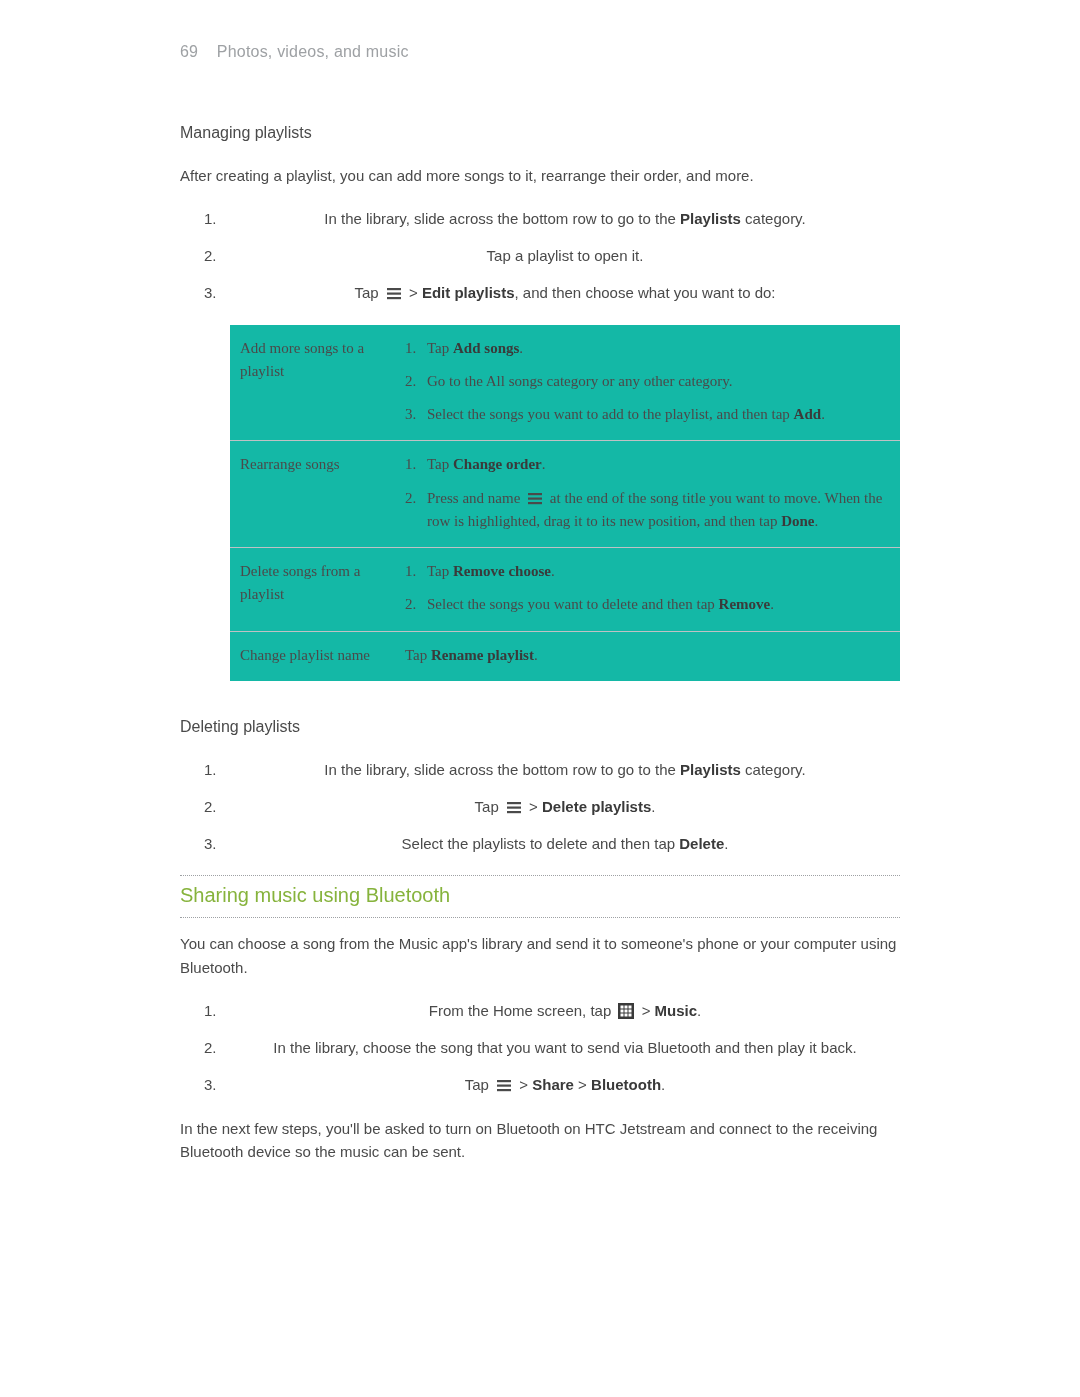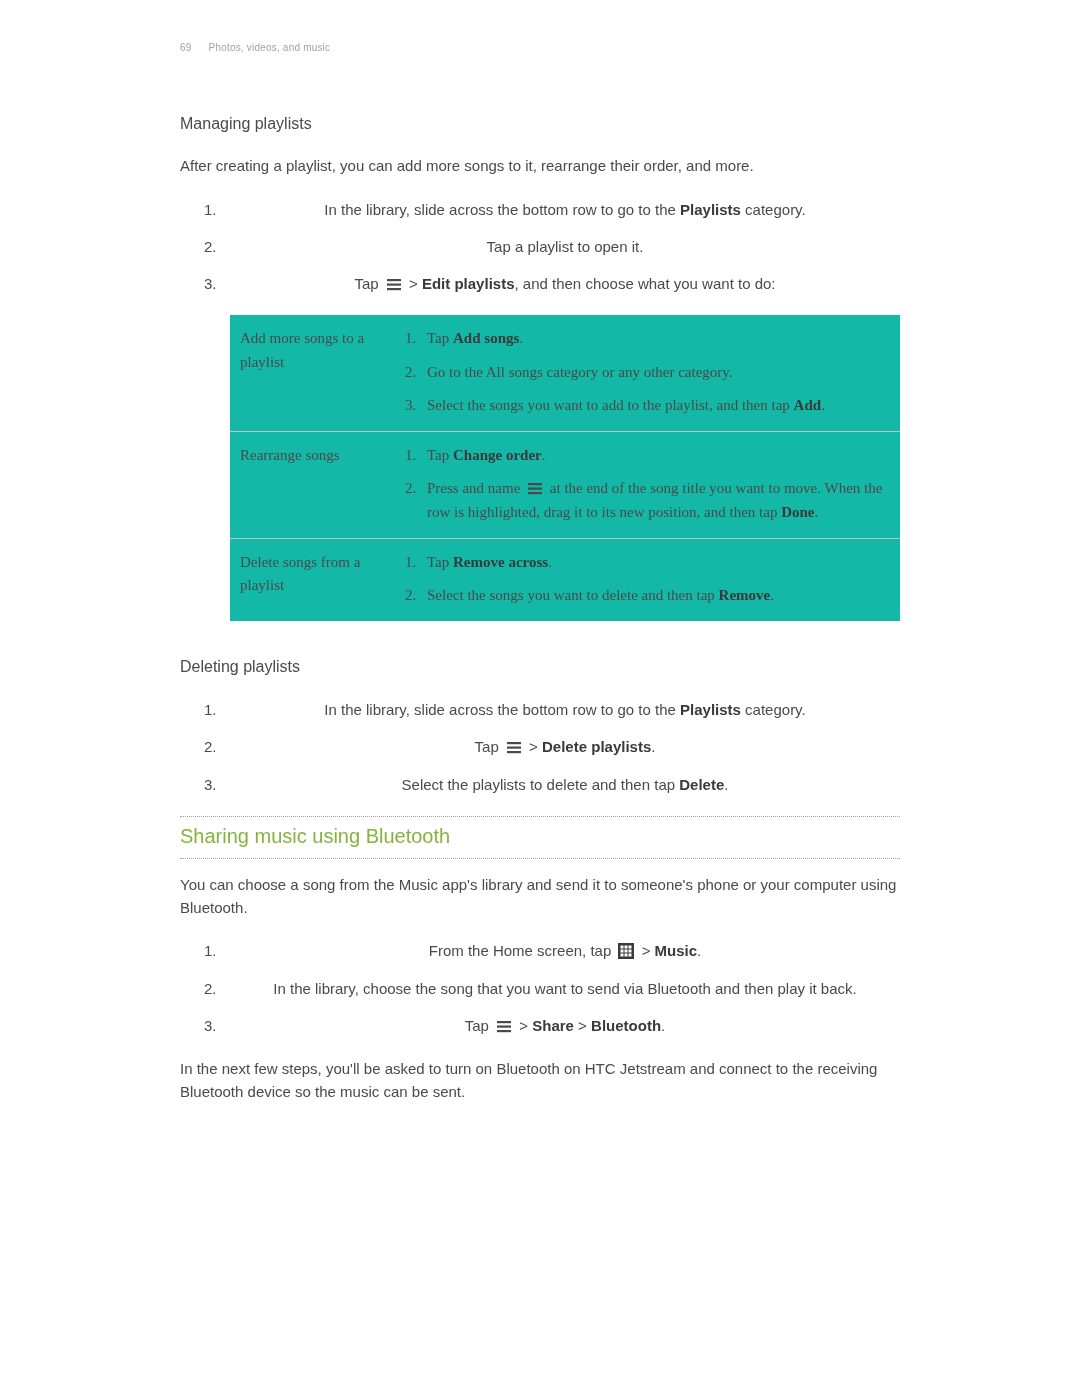--- a/index.html
+++ b/index.html
@@ -7,21 +7,21 @@
       font-family: "Segoe UI", Arial, sans-serif;
       background: #fff;
       width: 1080px;
       padding: 40px 180px 40px 180px;
       color: #4a4a4a;
       font-size: 15px;
       line-height: 1.55;
     }
     .header {
       color: #9ea1a4;
-      font-size: 10px;
+      font-size: 16px;
       margin-bottom: 56px;
       letter-spacing: 0.2px;
     }
     .header-page { margin-right: 14px; }
     .section-title {
       color: #4a4a4a;
       font-size: 16px;
       margin-bottom: 18px;
     }
     .intro { margin-bottom: 20px; }
@@ -139,23 +139,29 @@
                   <rect x="1" y="5.5" width="14" height="2.2" fill="#4a4a4a"></rect>
                   <rect x="1" y="10" width="14" height="2.2" fill="#4a4a4a"></rect>
                 </svg></span><span> at the end of the song title you want to move. When the row is highlighted, drag it to its new position, and then tap </span><span class="bold">Done</span><span>.</span></li>
       </ol>
     </td>
   </tr>
   <tr>
     <td class="left">Delete songs from a playlist</td>
     <td>
       <ol>
-        <li><span>Tap </span><span class="bold">Remove across</span><span>.</span></li>
+        <li><span>Tap </span><span class="bold">Remove choose</span><span>.</span></li>
         <li><span>Select the songs you want to delete and then tap </span><span class="bold">Remove</span><span>.</span></li>
       </ol>
+    </td>
+  </tr>
+  <tr>
+    <td class="left">Change playlist name</td>
+    <td>
+      <span>Tap </span><span class="bold">Rename playlist</span><span>.</span>
     </td>
   </tr>
 </tbody>
   </table>
 
 <div class="section-title">Deleting playlists</div>
 <ol class="main-list">
   <li>
     <span>In the library, slide across the bottom row to go to the </span><span class="bold">Playlists</span><span> category.</span>
   </li>

